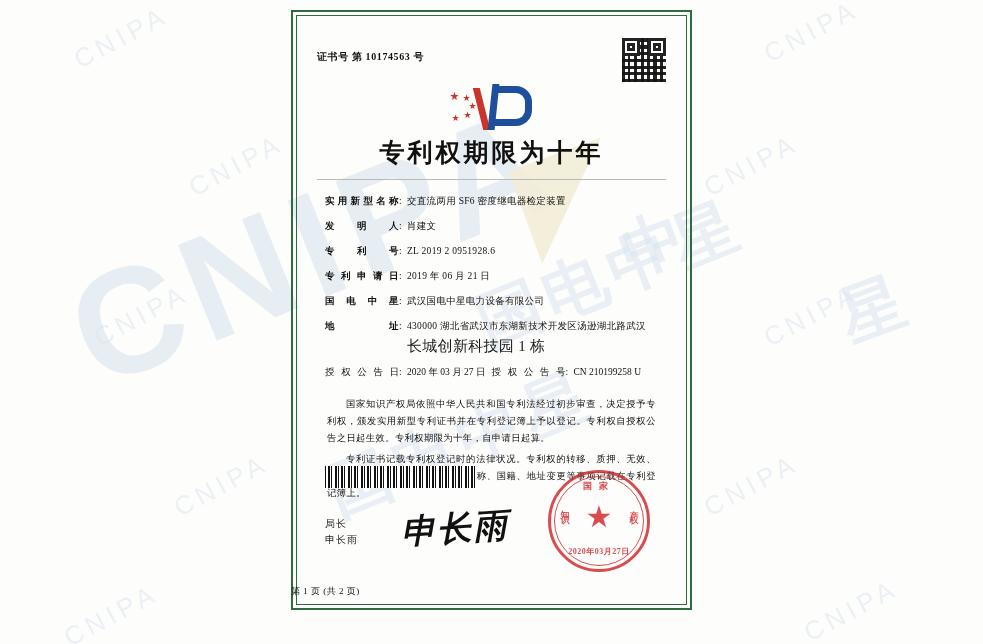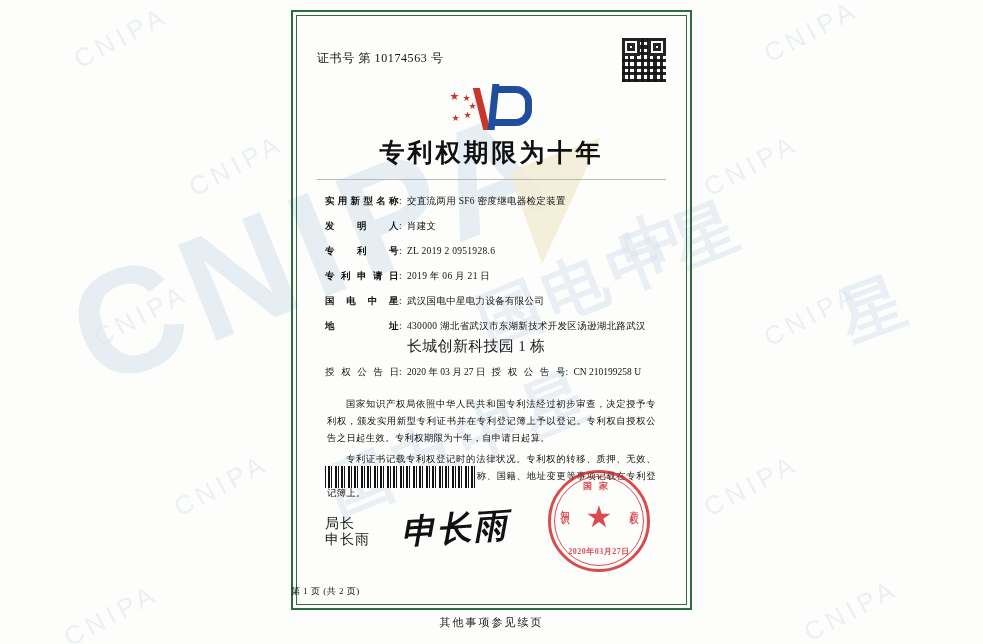--- a/index.html
+++ b/index.html
@@ -89,24 +89,25 @@
     padding: 22px 26px 0 26px;
     box-sizing: border-box;
   }
 
   
   .top-row {
     position: relative;
     height: 52px;
   }
   .cert-no {
-    font-size: 12px;
+    font-size: 10px;
     letter-spacing: .6px;
     color: #111;
     padding-top: 18px;
+    font-weight: bold;
   }
   #qr-code {
     position: absolute;
     right: 0;
     top: 6px;
     width: 44px;
     height: 44px;
     background:
       linear-gradient(90deg,#111 0 3px,transparent 3px 6px,#111 6px 8px,transparent 8px 12px,#111 12px 15px,transparent 15px 19px,#111 19px 22px,transparent 22px 25px,#111 25px 28px,transparent 28px 31px,#111 31px 35px,transparent 35px 38px,#111 38px 41px,transparent 41px 44px),
       linear-gradient(0deg,#111 0 3px,transparent 3px 7px,#111 7px 10px,transparent 10px 13px,#111 13px 16px,transparent 16px 20px,#111 20px 23px,transparent 23px 27px,#111 27px 30px,transparent 30px 33px,#111 33px 37px,transparent 37px 40px,#111 40px 44px);
@@ -272,21 +273,21 @@
     background: repeating-linear-gradient(90deg,
       #111 0 1px, #fff 1px 3px, #111 3px 5px, #fff 5px 6px,
       #111 6px 7px, #fff 7px 10px, #111 10px 12px, #fff 12px 13px);
   }
 
   
   .sign-block {
     position: absolute;
     left: 34px;
     bottom: 62px;
-    font-size: 14px;
+    font-size: 10px;
     line-height: 16px;
     letter-spacing: 1px;
   }
   #signature-script {
     position: absolute;
     left: 110px;
     bottom: 58px;
     font-size: 34px;
     font-family: "Liberation Serif", serif;
     font-style: italic;
@@ -502,15 +503,14 @@
       <div class="seal-text-l">知识</div>
       <div class="seal-text-r">产权</div>
       <div class="seal-star">★</div>
       <div id="seal-date">2020年03月27日</div>
     </div>
 
     <div id="page-indicator">第 1 页 (共 2 页)</div>
 
   </div>
 
-  <div id="footer-note">其他事项参见续页</div>
 
 </div>
 
 </body></html>

